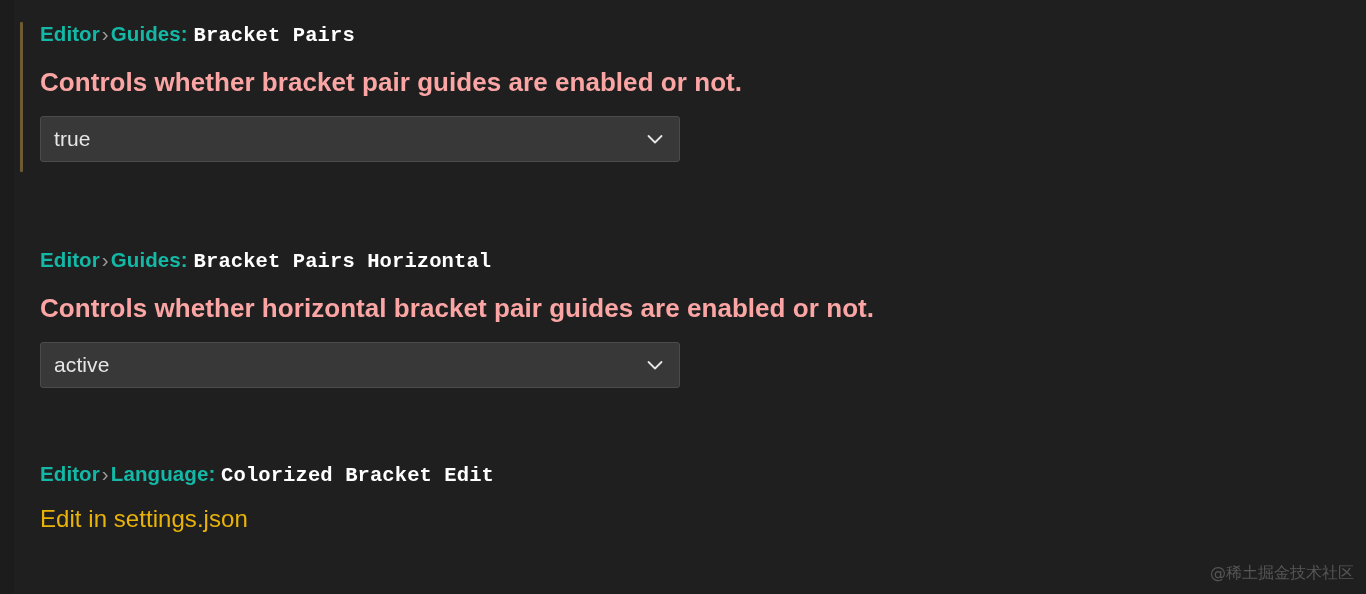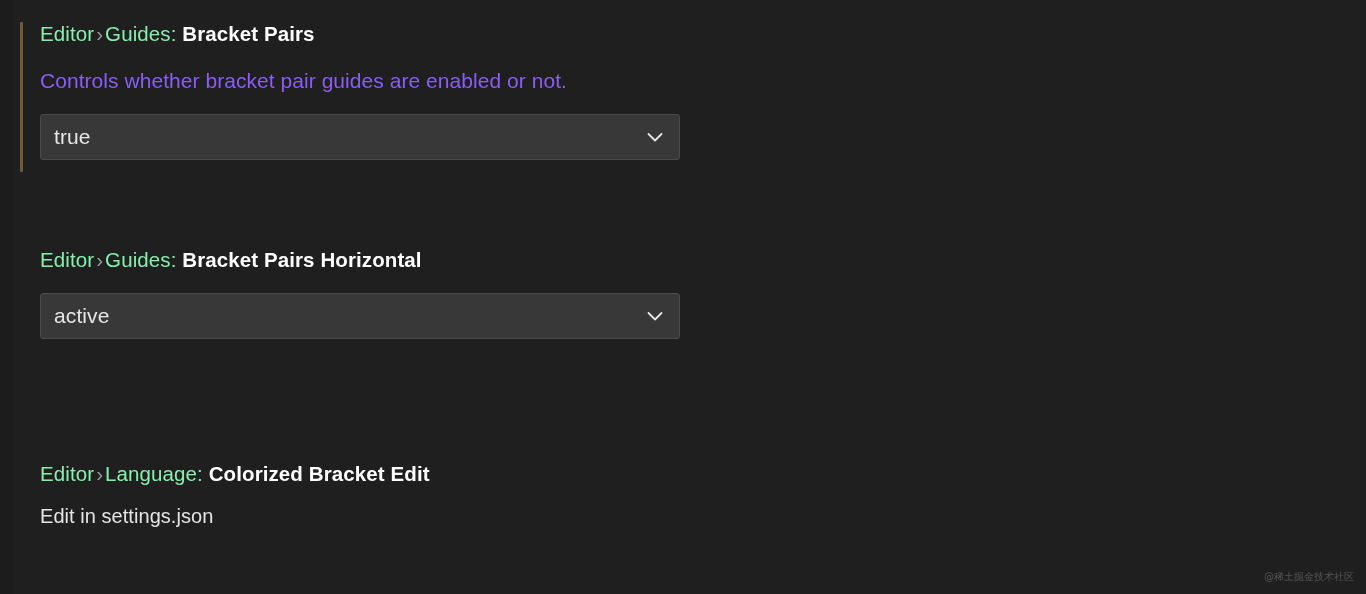--- a/index.html
+++ b/index.html
@@ -58,38 +58,39 @@
   .setting-title {
     font-size: 20.5px;
     font-weight: bold;
     line-height: 26px;
     letter-spacing: 0.1px;
     white-space: nowrap;
     color: #ffffff;
     margin-top: 15px;
   }
   .setting-title .category {
-    color: #86efac;
-    font-weight: normal;
+    color: #14b8a6;
+    font-weight: bold;
   }
   .setting-title .chev {
     color: #9d9d9d;
     font-weight: normal;
     padding: 0 2px;
   }
   .setting-title .name {
     color: #ffffff;
     font-weight: bold;
+    font-family: Liberation Mono, monospace;
   }
 
   .setting-desc {
-    font-size: 21px;
-    font-weight: normal;
+    font-size: 26px;
+    font-weight: bold;
     line-height: 27px;
-    color: #8b5cf6;
+    color: #fca5a5;
     white-space: nowrap;
     letter-spacing: 0.05px;
   }
 
   
   .select-wrap {
     position: relative;
     width: 640px;
     height: 46px;
     background: #383838;
@@ -113,34 +114,34 @@
     right: 12px;
     top: 50%;
     transform: translateY(-50%);
     width: 24px;
     height: 24px;
     display: block;
   }
   .select-chevron svg { display: block; }
 
   .setting-link {
-    font-size: 20px;
+    font-size: 24px;
     line-height: 27px;
-    color: #e5e5e5;
+    color: #eab308;
     text-decoration: none;
     cursor: pointer;
     white-space: nowrap;
     letter-spacing: 0.05px;
   }
 
   .watermark {
     position: absolute;
     right: 12px;
     bottom: 10px;
-    font-size: 10px;
+    font-size: 16px;
     color: #565656;
     white-space: nowrap;
     font-family: "DejaVu Sans", "Liberation Sans", sans-serif;
   }
 
   
   #row-bracket-pairs { top: 18px; }
   #row-bracket-pairs .modified-marker { top: 4px; height: 150px; }
   #row-bracket-pairs .t { margin: 0; padding-top: 3px; }
   #row-bracket-pairs .d { margin-top: 20px; }
@@ -181,20 +182,21 @@
       </div>
     </div>
   </div>
 
   <div class="setting-row" id="row-bracket-pairs-horizontal">
     <div class="setting-body">
       <div class="setting-title t">
         <span class="category">Editor</span><span class="chev">›</span><span class="category">Guides:</span>
         <span class="name">Bracket Pairs Horizontal</span>
       </div>
+      <div class="setting-desc d">Controls whether horizontal bracket pair guides are enabled or not.</div>
       <div class="c">
         <div class="select-wrap">
           <span class="select-value">active</span>
           <span class="select-chevron">
             <svg width="24" height="24" viewBox="0 0 24 24" fill="none" xmlns="http://www.w3.org/2000/svg">
               <path d="M5.5 9 L12 15.5 L18.5 9" stroke="#e6e6e6" stroke-width="1.8" stroke-linecap="round" stroke-linejoin="round"></path>
             </svg>
           </span>
         </div>
       </div>

